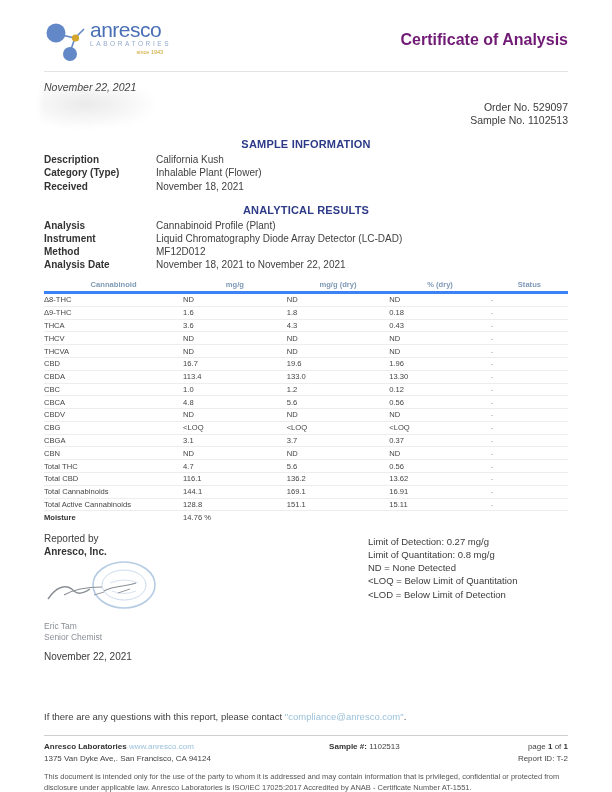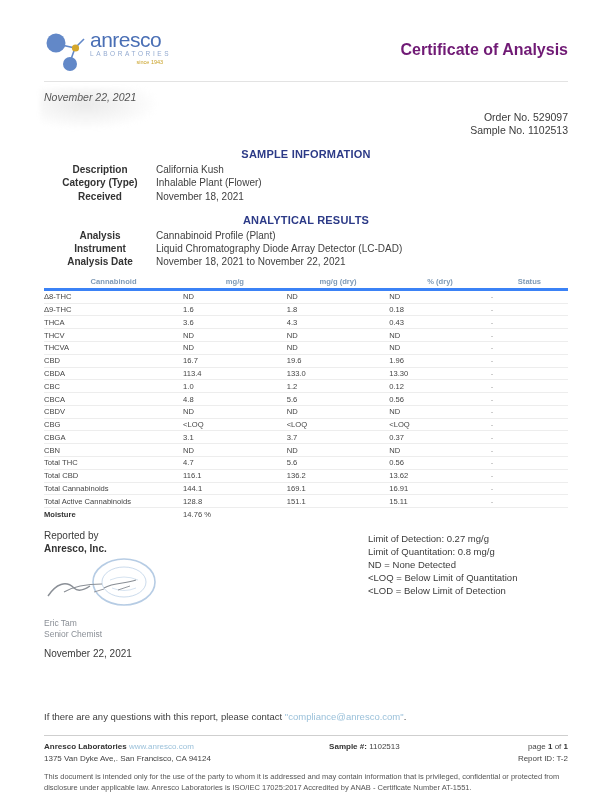--- a/index.html
+++ b/index.html
@@ -5,40 +5,40 @@
   html,body{margin:0;padding:0;background:#ffffff;}
   .page{
     position:relative;
     width:612px;height:792px;
     background:#ffffff;
     font-family:"Liberation Sans", sans-serif;
     color:#3b3b3b;
     overflow:hidden;
     box-sizing:border-box;
   }
-  .content{padding:14px 44px;}
+  .content{padding:4px 44px;}
   
   .hdr{display:flex;justify-content:space-between;align-items:flex-start;padding-top:15px;}
   .logo{display:flex;align-items:flex-start;gap:2px;}
   .logo-text{line-height:1;}
   .logo-word{font-size:21px;color:#4a6fb5;letter-spacing:-0.5px;font-weight:500;}
   .logo-sub{font-size:6.5px;color:#93aad0;letter-spacing:2.6px;margin-top:1px;}
   .logo-since{font-size:5.5px;color:#c9a227;text-align:right;margin-top:2px;padding-right:8px;}
   .title{font-size:16px;font-weight:bold;color:#701a75;margin-top:12px;}
   .hdr-rule{border-bottom:1px solid #e3e3e3;margin-top:6px;}
   
   .date-line{font-style:italic;font-size:10.5px;color:#3b3b3b;margin-top:9px;}
   .watermark{position:absolute;left:40px;top:88px;width:115px;height:40px;
     background:radial-gradient(ellipse at 40% 40%, rgba(180,180,180,0.28), rgba(220,220,220,0.12) 60%, transparent 75%);
     filter:blur(2px);}
   .order-block{text-align:right;font-size:10.5px;color:#3b3b3b;line-height:1.25;margin-top:8px;}
   
   .sec-head{text-align:center;font-size:11px;font-weight:bold;color:#2c3a87;margin-top:11px;margin-bottom:3px;letter-spacing:0.2px;}
   .fields{font-size:10px;}
-  .f-row{display:flex;line-height:1.32;text-align:center;}
+  .f-row{display:flex;line-height:1.32;}
   .f-label{width:112px;font-weight:bold;color:#333;flex:none;}
   .f-value{color:#3f3f3f;}
   
   table.results{width:100%;border-collapse:collapse;margin-top:7px;font-size:7.6px;table-layout:fixed;}
   table.results th{color:#7f9ab6;font-weight:bold;text-align:center;border-bottom:3px solid #3b82f6;padding:1.5px 0 2px 0;}
   table.results td{border-bottom:1px solid #ededed;padding:1.4px 0;color:#454545;}
   table.results .c0{width:137px;}
   table.results .c1{width:102px;}
   table.results .c2{width:101px;}
   table.results .c3{width:100px;}
@@ -118,20 +118,24 @@
 
     <div class="sec-head">ANALYTICAL RESULTS</div>
     <div class="fields" id="analysis-fields">
         <div class="f-row">
           <div class="f-label">Analysis</div>
           <div class="f-value">Cannabinoid Profile (Plant)</div>
         </div>
         <div class="f-row">
           <div class="f-label">Instrument</div>
           <div class="f-value">Liquid Chromatography Diode Array Detector (LC-DAD)</div>
+        </div>
+        <div class="f-row">
+          <div class="f-label">Method</div>
+          <div class="f-value">MF12D012</div>
         </div>
         <div class="f-row">
           <div class="f-label">Analysis Date</div>
           <div class="f-value">November 18, 2021 to November 22, 2021</div>
         </div>
       </div>
 
     <table class="results" id="results-table">
       <thead>
           <tr id="results-head">

